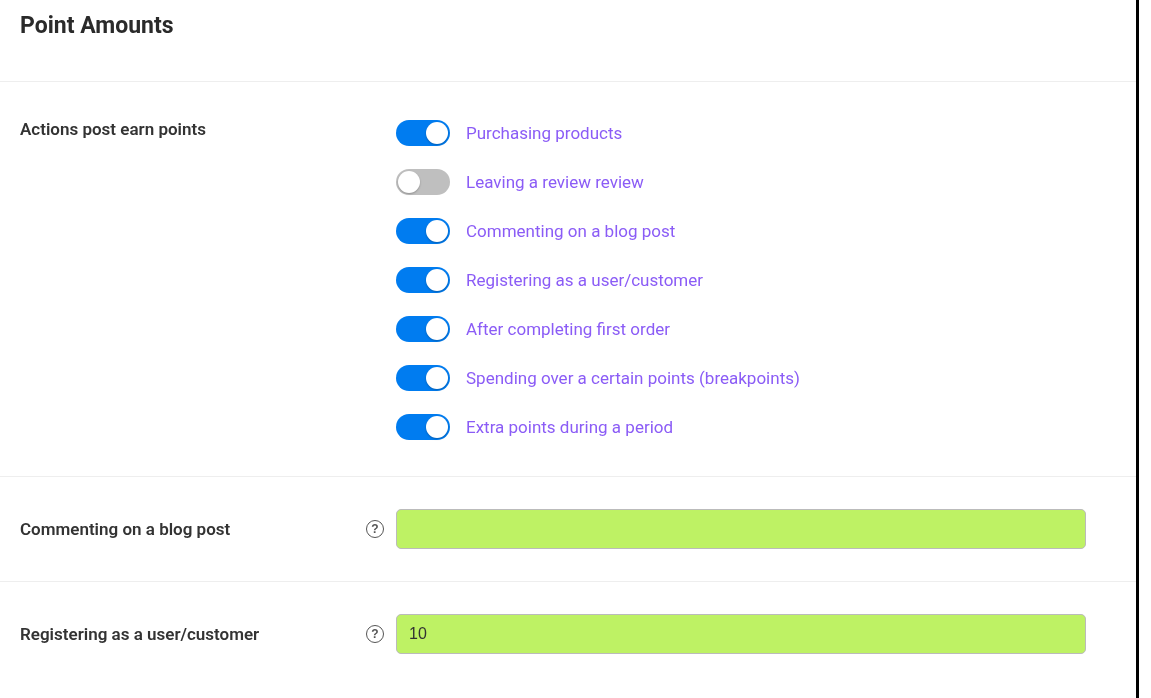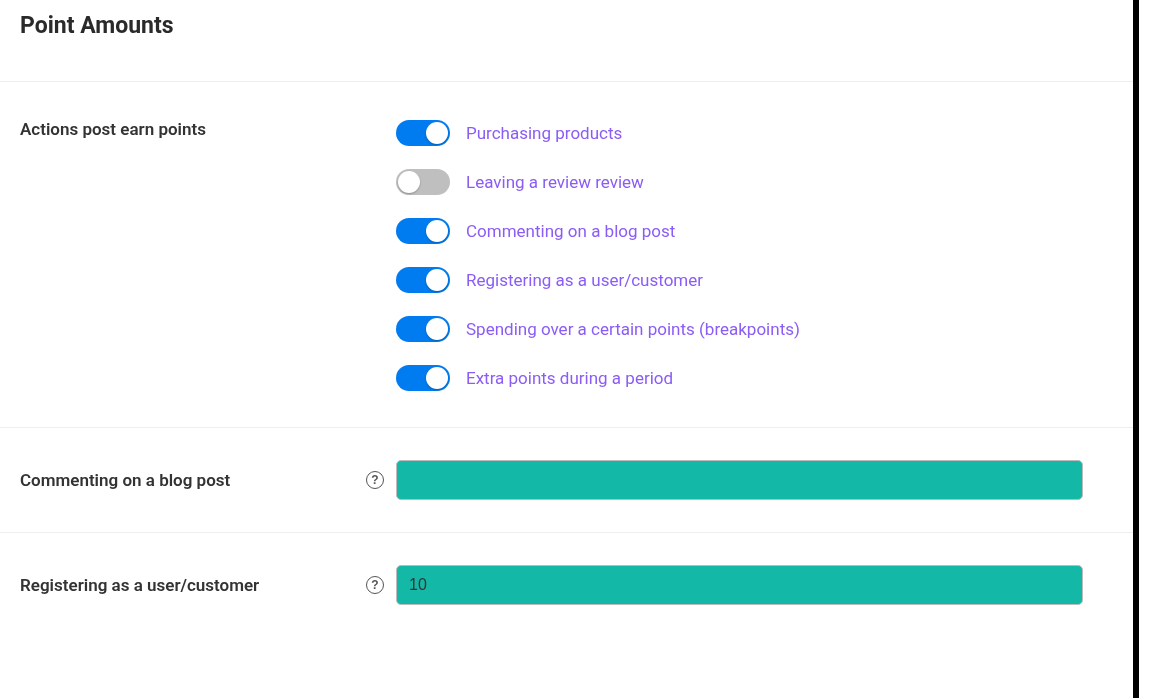--- a/index.html
+++ b/index.html
@@ -7,21 +7,21 @@
     padding: 0;
     font-family: "Segoe UI", -apple-system, BlinkMacSystemFont, Roboto, "Helvetica Neue", Arial, sans-serif;
     background: #ffffff;
     color: #222;
     width: 1151px;
     height: 698px;
     box-sizing: border-box;
   }
   .page {
     padding: 0 20px 0 20px;
-    border-right: 6px solid #000000;
+    border-right: 3px solid #000000;
     box-sizing: border-box;
     width: 1139px;
     height: 698px;
   }
   .page-title {
     font-size: 23px;
     font-weight: 700;
     color: #2a2a2a;
     padding: 12px 0 42px 0;
     margin: 0;
@@ -128,21 +128,21 @@
   }
   .text-input {
     width: 100%;
     box-sizing: border-box;
     height: 40px;
     border: 1px solid #bbb;
     border-radius: 5px;
     padding: 0 12px;
     font-size: 16px;
     color: #333;
-    background: #14b8a6;
+    background: #bef264;
   }
 </style>
 </head>
 <body>
 
 <div class="page">
 
   <h1 class="page-title">Point Amounts</h1>
 
   <div class="section-divider"></div>
@@ -169,20 +169,26 @@
           <div class="toggle on">
             <div class="knob"></div>
           </div>
           <div class="toggle-label">Commenting on a blog post</div>
         </div>
         <div class="toggle-row">
           <div class="toggle on">
             <div class="knob"></div>
           </div>
           <div class="toggle-label">Registering as a user/customer</div>
+        </div>
+        <div class="toggle-row">
+          <div class="toggle on">
+            <div class="knob"></div>
+          </div>
+          <div class="toggle-label">After completing first order</div>
         </div>
         <div class="toggle-row">
           <div class="toggle on">
             <div class="knob"></div>
           </div>
           <div class="toggle-label">Spending over a certain points (breakpoints)</div>
         </div>
         <div class="toggle-row">
           <div class="toggle on">
             <div class="knob"></div>

